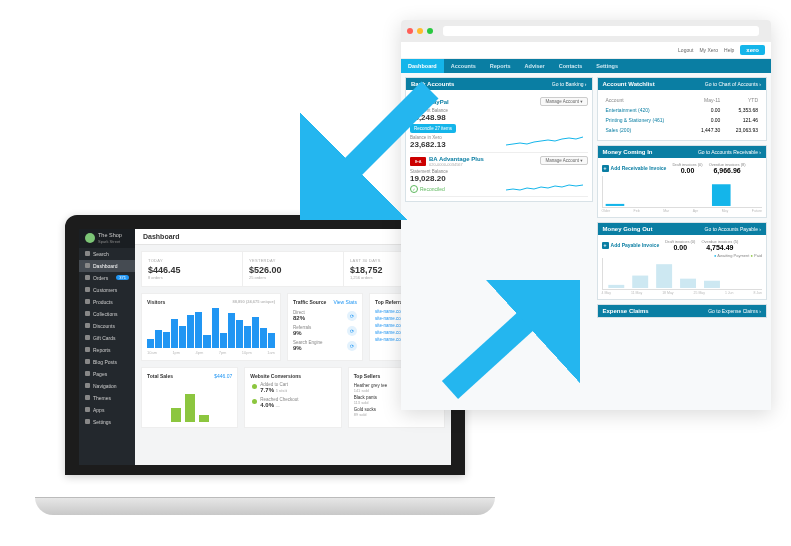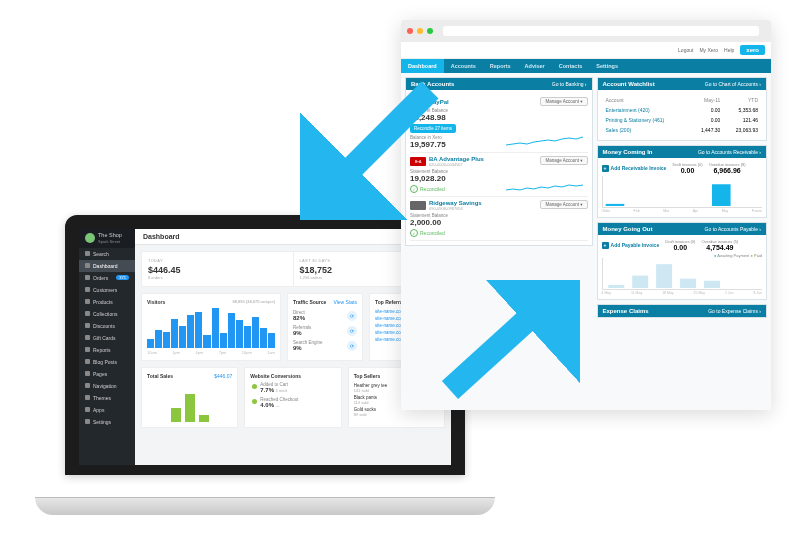--- a/index.html
+++ b/index.html
@@ -186,20 +186,25 @@
             </div>
           </div>
       </div>
       <div class="shop-main">
         <div class="shop-top">Dashboard</div>
         <div class="stat-row" id="stat-row">
             <div class="stat">
               <div class="lbl">TODAY</div>
               <div class="val">$446.45</div>
               <div class="sub">8 orders</div>
+            </div>
+            <div class="stat">
+              <div class="lbl">YESTERDAY</div>
+              <div class="val">$526.00</div>
+              <div class="sub">25 orders</div>
             </div>
             <div class="stat">
               <div class="lbl">LAST 30 DAYS</div>
               <div class="val">$18,752</div>
               <div class="sub">1,256 orders</div>
             </div>
           </div>
 
         <div class="panel-row">
           <div class="panel" style="flex:2">
@@ -362,55 +367,40 @@
         <div class="xpanel-b" id="bank-accts">
             <div class="acct"><div class="acct-top">
                 <div style="display:flex;gap:3px;align-items:center">
                   <div class="acct-logo" style="background:#003087">P</div>
                   <div>
                     <div class="acct-nm">PayPal</div>
                     <div class="acct-sub"></div>
                   </div>
                 </div>
                 <button class="mng-btn">Manage Account ▾</button>
-              </div><div class="acct-bal-lbl">Statement Balance</div><div class="acct-bal">26,248.98</div><button class="rec-btn">Reconcile 27 items</button><div class="acct-bal-lbl">Balance in Xero</div><div class="acct-bal">19,597.75</div><div class="spark"><svg viewBox="0 0 80 20">
+              </div><div class="acct-bal-lbl">Statement Balance</div><div class="acct-bal">26,248.98</div><button class="rec-btn">Reconcile 27 items</button><div class="acct-bal-lbl">Balance in Xero</div><div class="acct-bal">23,682.13</div><div class="spark"><svg viewBox="0 0 80 20">
                   <polyline fill="none" stroke="#14b5ea" stroke-width="1" points="0,15 7,14 14,13 21,14 28,12 35,11 42,10 49,11 56,9 63,8 70,9 77,7"></polyline>
                 </svg></div></div>
             <div class="acct">
               <div class="acct-top">
                 <div style="display:flex;gap:3px;align-items:center">
                   <div class="acct-logo" style="background:#cc0000">B•A</div>
                   <div>
                     <div class="acct-nm">BA Advantage Plus</div>
                     <div class="acct-sub">020-0000-0034567</div>
                   </div>
                 </div>
                 <button class="mng-btn">Manage Account ▾</button>
               </div>
               <div class="acct-bal-lbl">Statement Balance</div>
               <div class="acct-bal">19,028.20</div>
               <div class="rec-ok">Reconciled</div>
               <div class="spark"><svg viewBox="0 0 80 20">
                   <polyline fill="none" stroke="#14b5ea" stroke-width="1" points="0,16 7,15 14,16 21,14 28,15 35,13 42,14 49,12 56,13 63,11 70,12 77,11"></polyline>
                 </svg></div>
-            </div>
-            <div class="acct">
-              <div class="acct-top">
-                <div style="display:flex;gap:3px;align-items:center">
-                  <div class="acct-logo" style="background:#666"></div>
-                  <div>
-                    <div class="acct-nm">Ridgeway Savings</div>
-                    <div class="acct-sub">090-0908-0987654</div>
-                  </div>
-                </div>
-                <button class="mng-btn">Manage Account ▾</button>
-              </div>
-              <div class="acct-bal-lbl">Statement Balance</div>
-              <div class="acct-bal">2,000.00</div>
-              <div class="rec-ok">Reconciled</div>
             </div>
           </div>
       </div>
     </div>
     <div class="xcol r">
       <div class="xpanel">
         <div class="xpanel-h">
             <span>Account Watchlist</span>
             <span class="lnk">Go to Chart of Accounts ›</span>
           </div>

